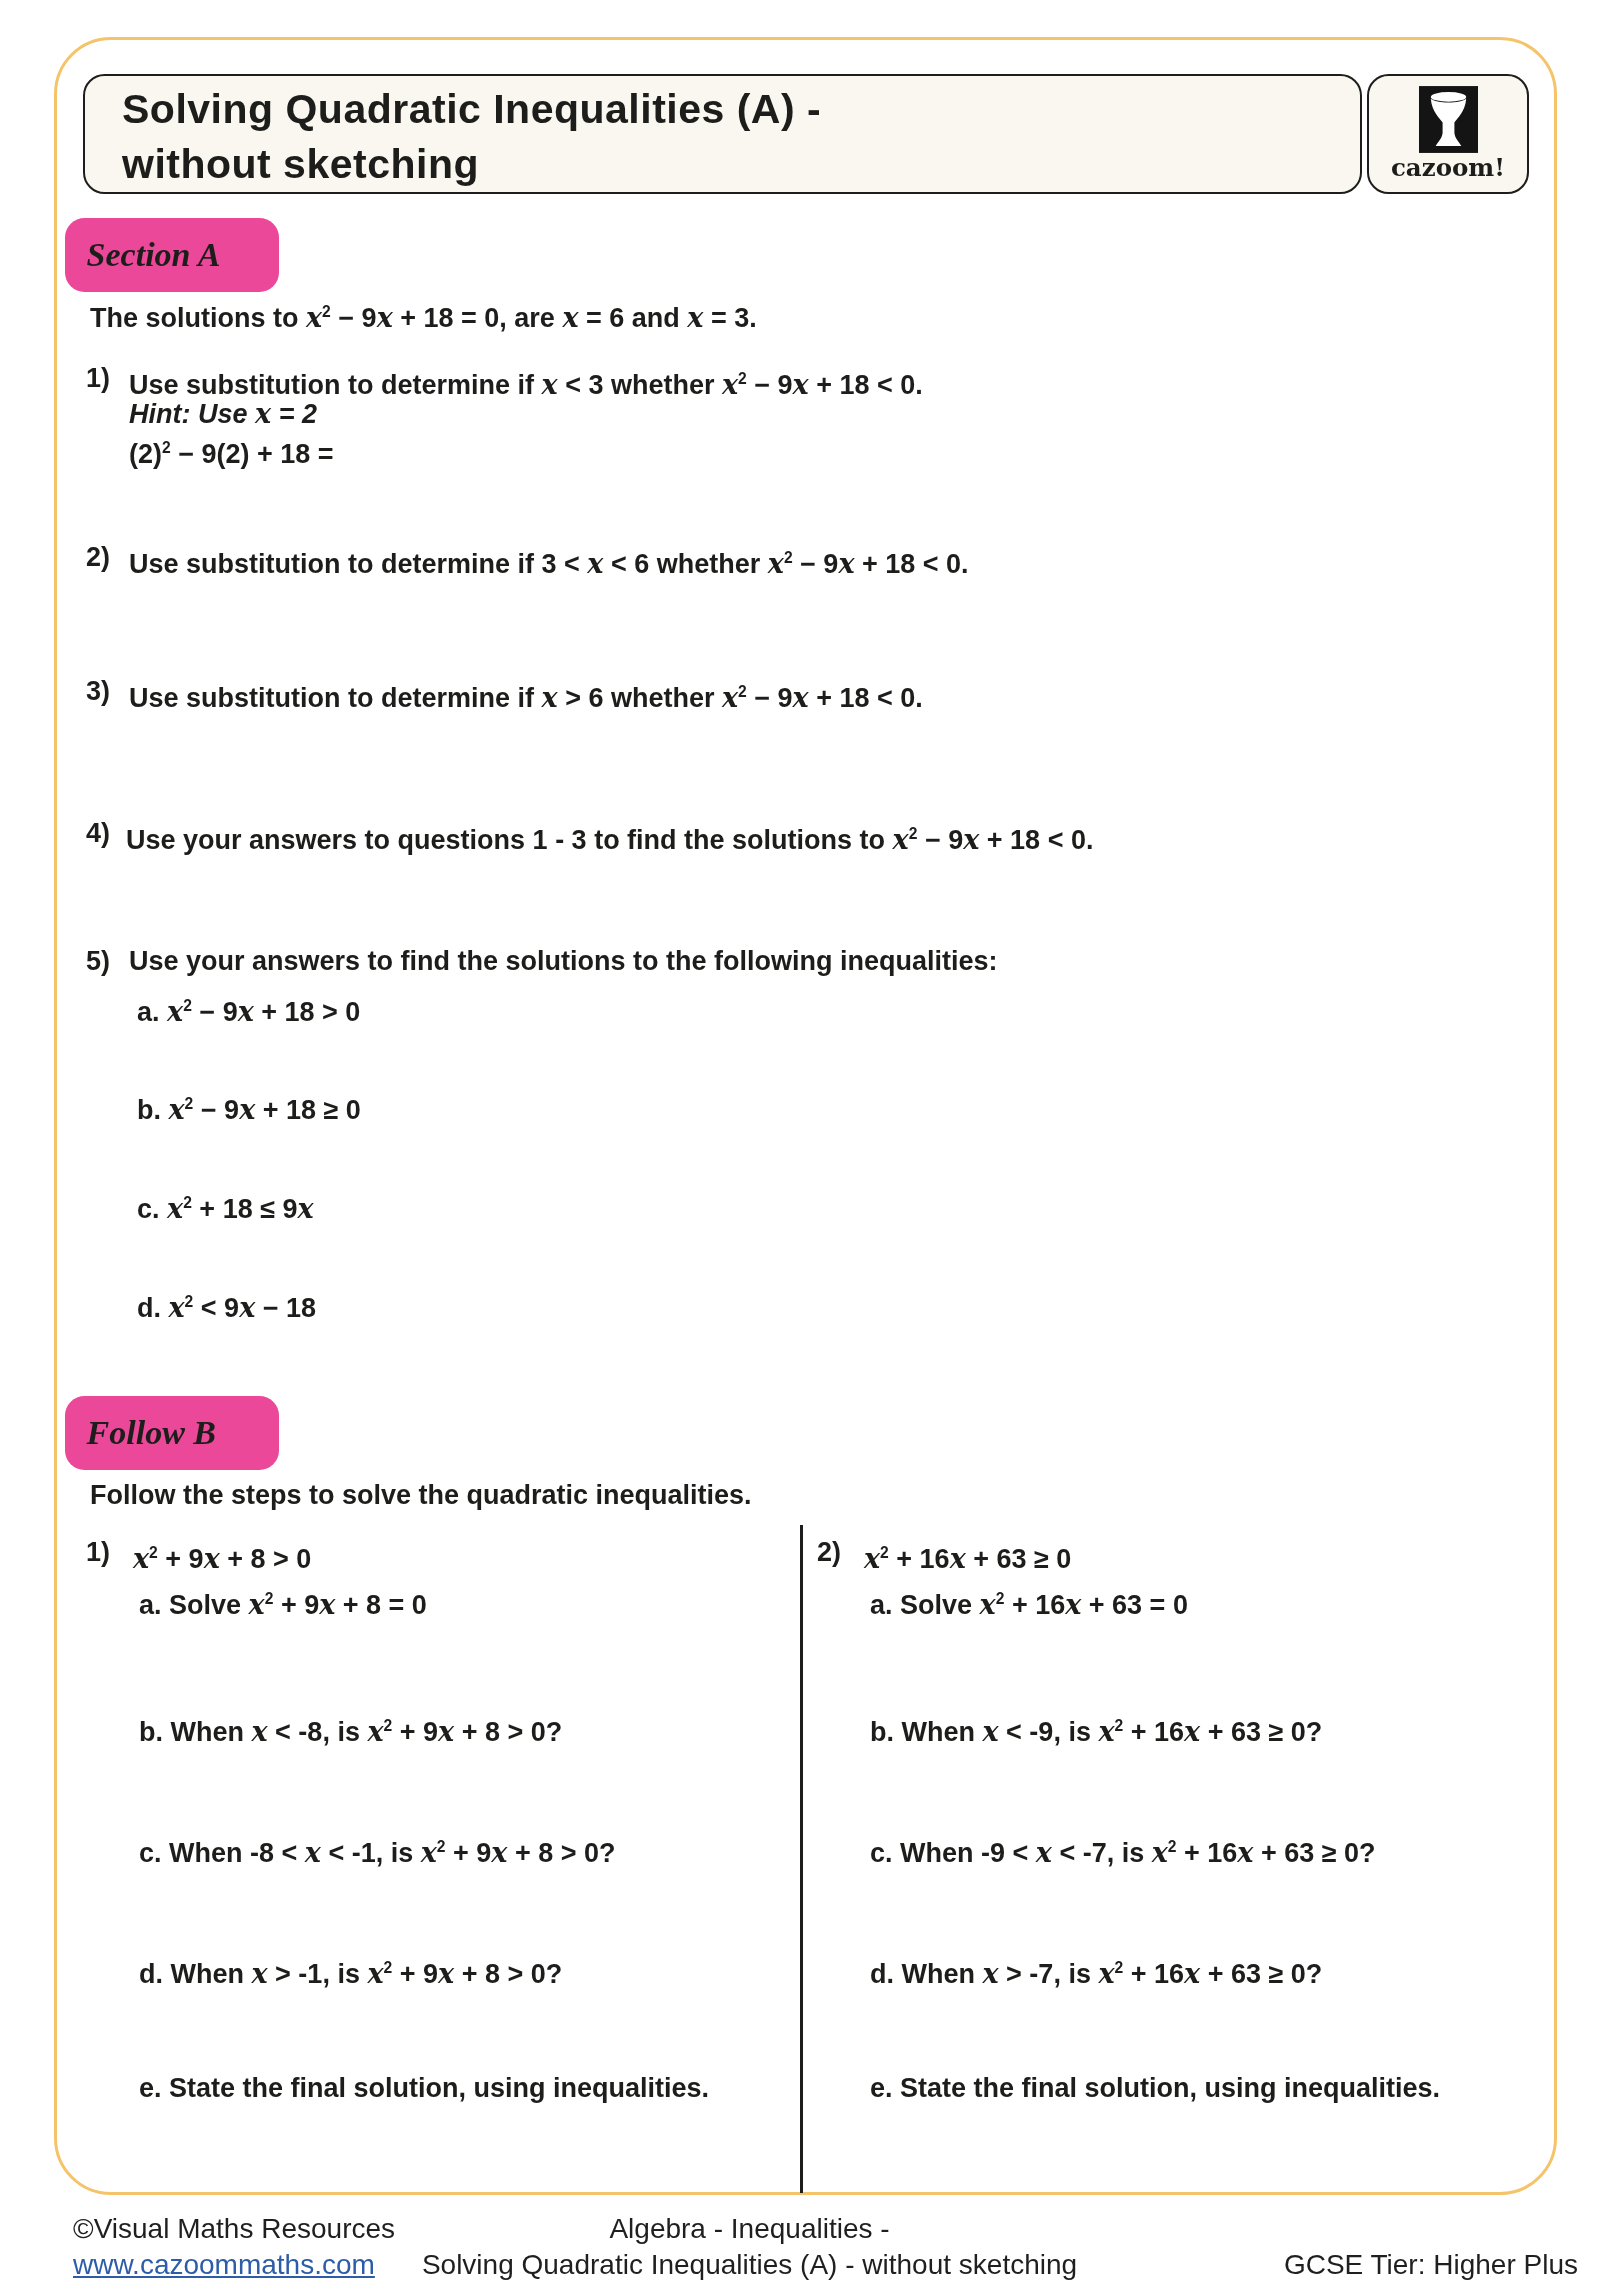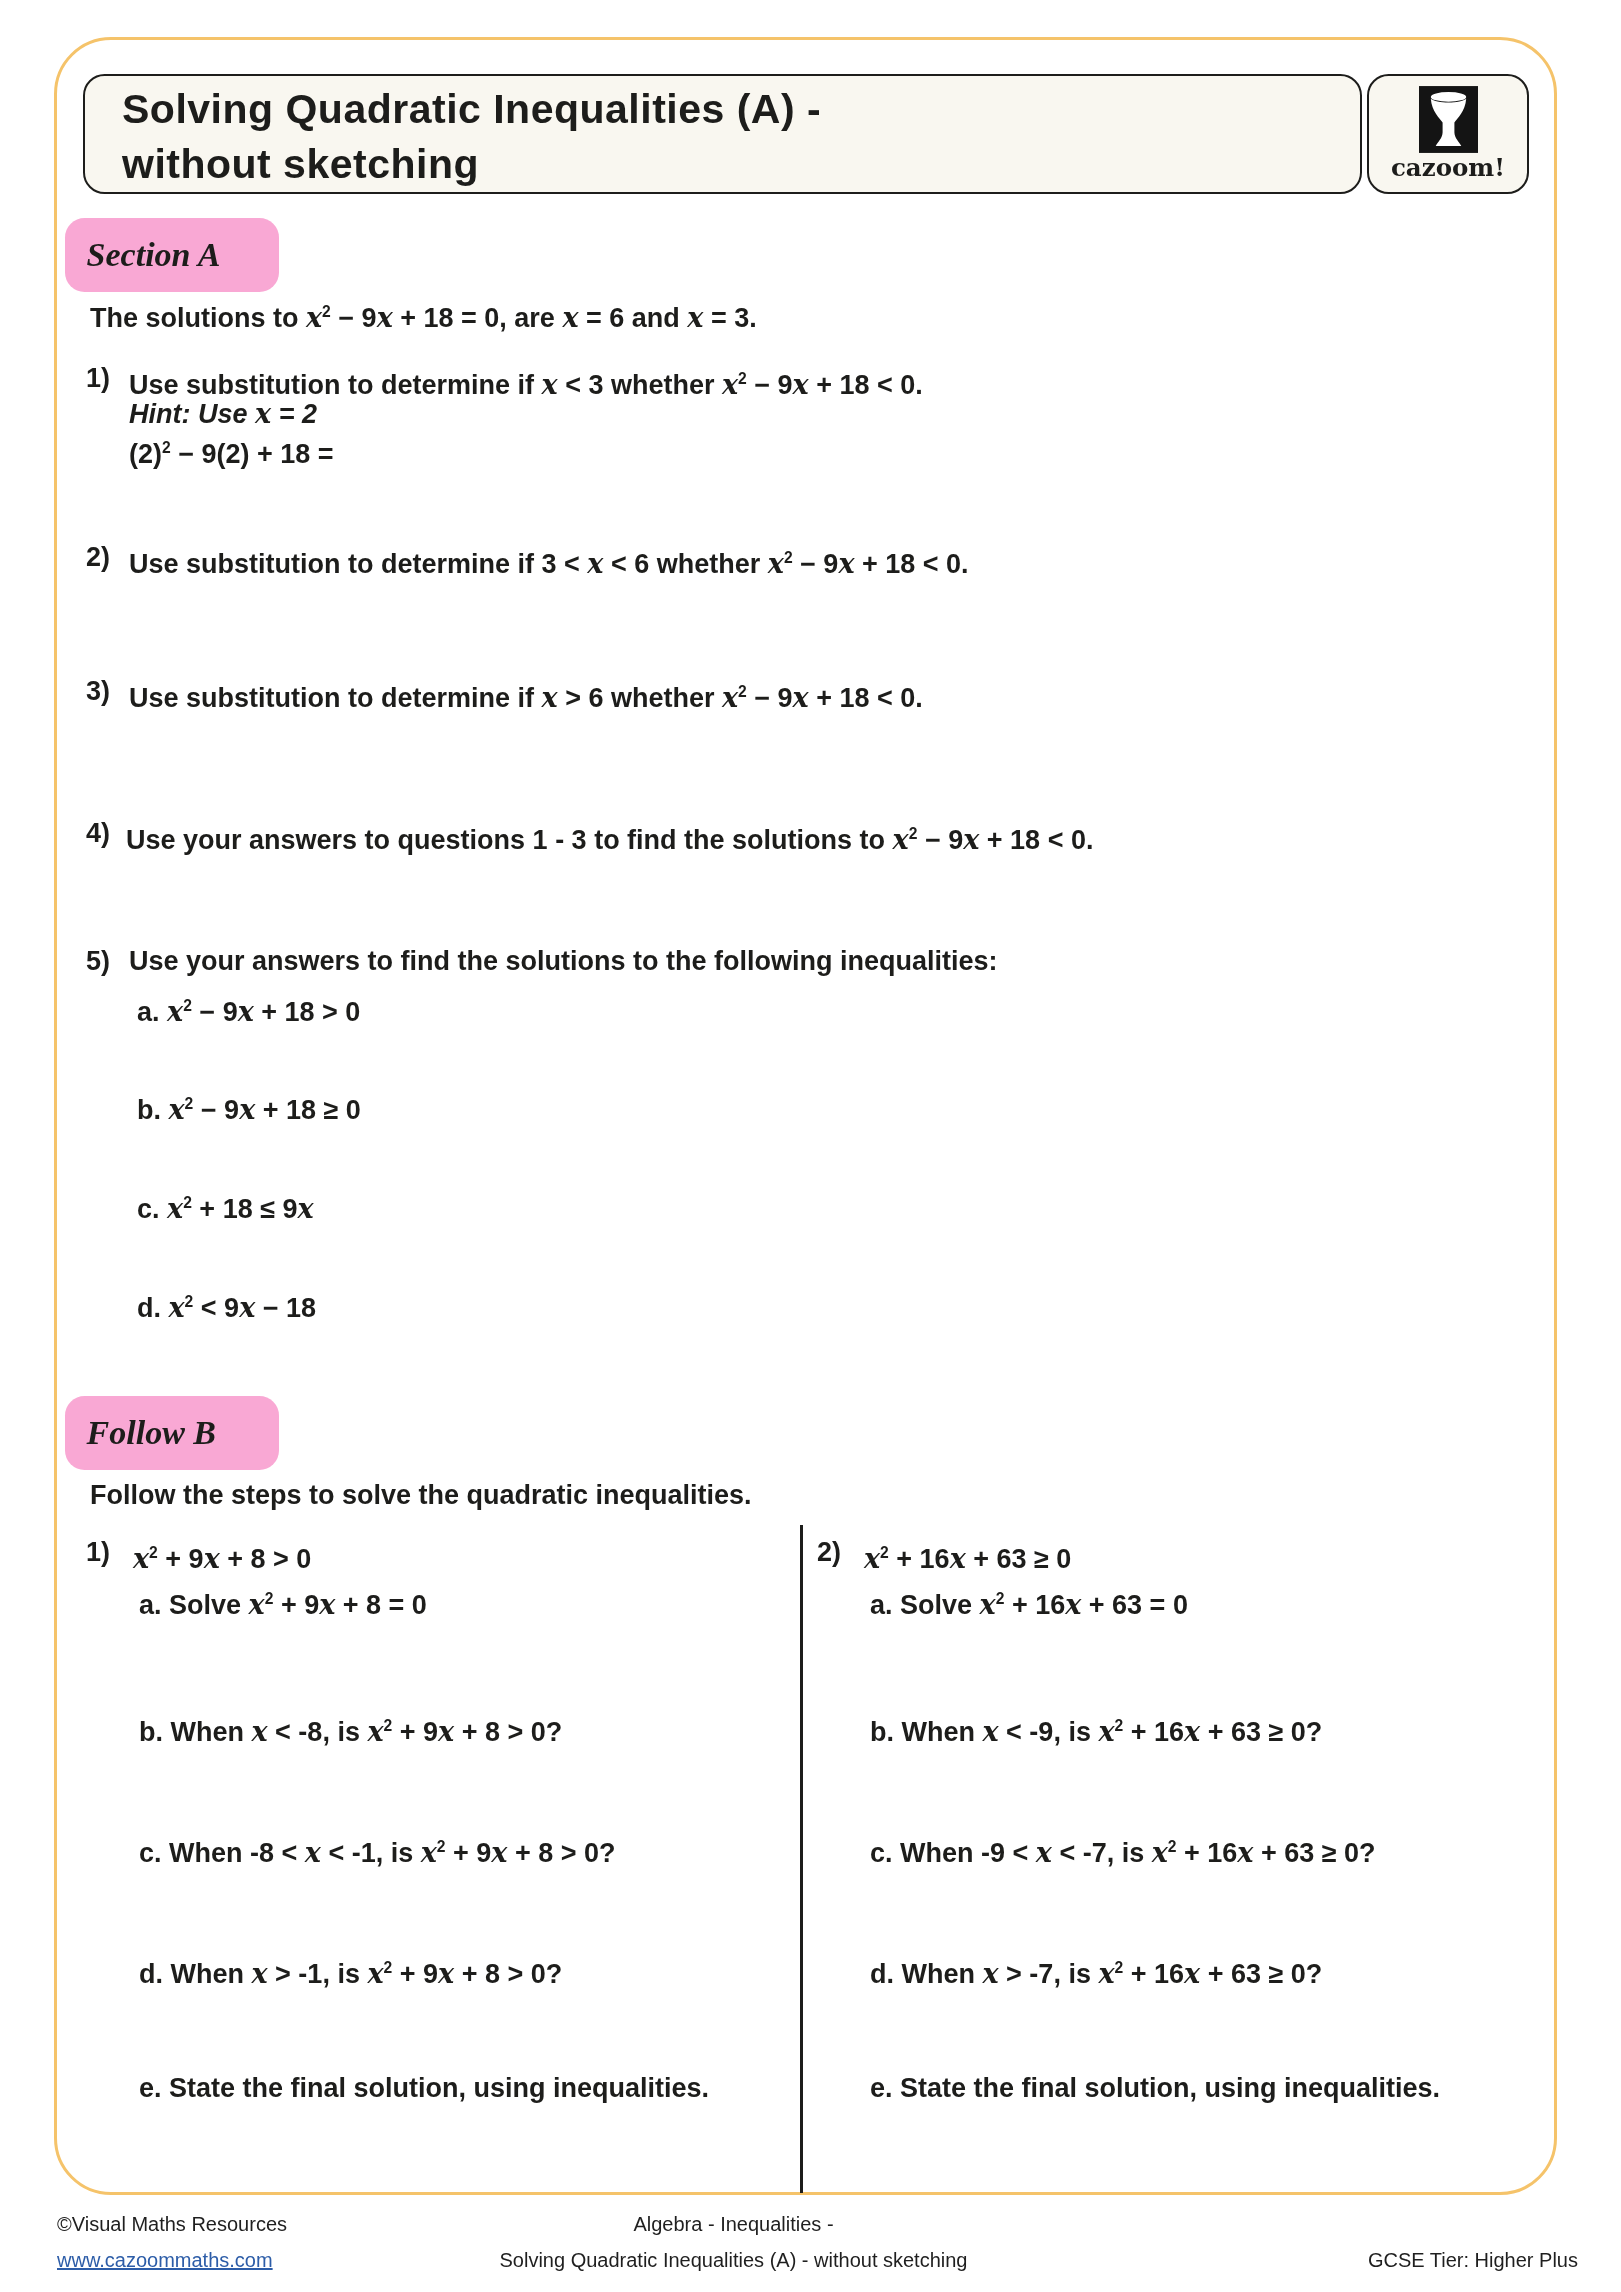--- a/index.html
+++ b/index.html
@@ -18,30 +18,30 @@
     display:flex; align-items:flex-end;
   }
   .title-text { padding-left:37px; font-size:41px; font-weight:bold; line-height:55px; letter-spacing:0.5px; }
   .logo-box {
     position:absolute; left:1367px; top:74px; width:162px; height:120px;
     background:#f9f7f0; border:2.9px solid #1d1d1b; border-radius:21.6px;
     display:flex; flex-direction:column; align-items:center; justify-content:center;
   }
   .logo-text { font-family:"DejaVu Serif", serif; font-weight:bold; font-size:24.5px; margin-top:0px;text-align:center; }
   .pill {
-    position:absolute; left:65px; width:214px; height:74px; background:#f9a8d4;
+    position:absolute; left:65px; width:214px; height:74px; background:#ec4899;
     border-radius:19.6px; font-family:"Liberation Serif", serif; font-style:italic;
     font-weight:bold; font-size:34px; display:flex; align-items:center; padding-left:21.6px;
   }
   .line { position:absolute; font-size:27px; font-weight:bold; line-height:31px; white-space:nowrap; }
   .hint { font-style:italic; }
   .vx { font-family:"DejaVu Serif", serif; font-style:italic; }
   .line sup, .math sup { font-size:0.58em; }
   .divider { position:absolute; left:800px; top:1525px; width:2.9px; height:668px; background:#1d1d1b; }
-  .foot { position:absolute; font-size:20px; font-weight:normal; white-space:nowrap; color:#1f1f1f; }
+  .foot { position:absolute; font-size:28px; font-weight:normal; white-space:nowrap; color:#1f1f1f;margin-left:16px; }
   .foot-center { left:0; width:1467px; text-align:center; }
   .foot-right { right:43px; text-align:right; }
   a.foot-link { color:#2d5da8; text-decoration:underline; }
 </style>
 </head>
 <body>
 
 <div id="canvas">
 
   <div class="frame"></div>

